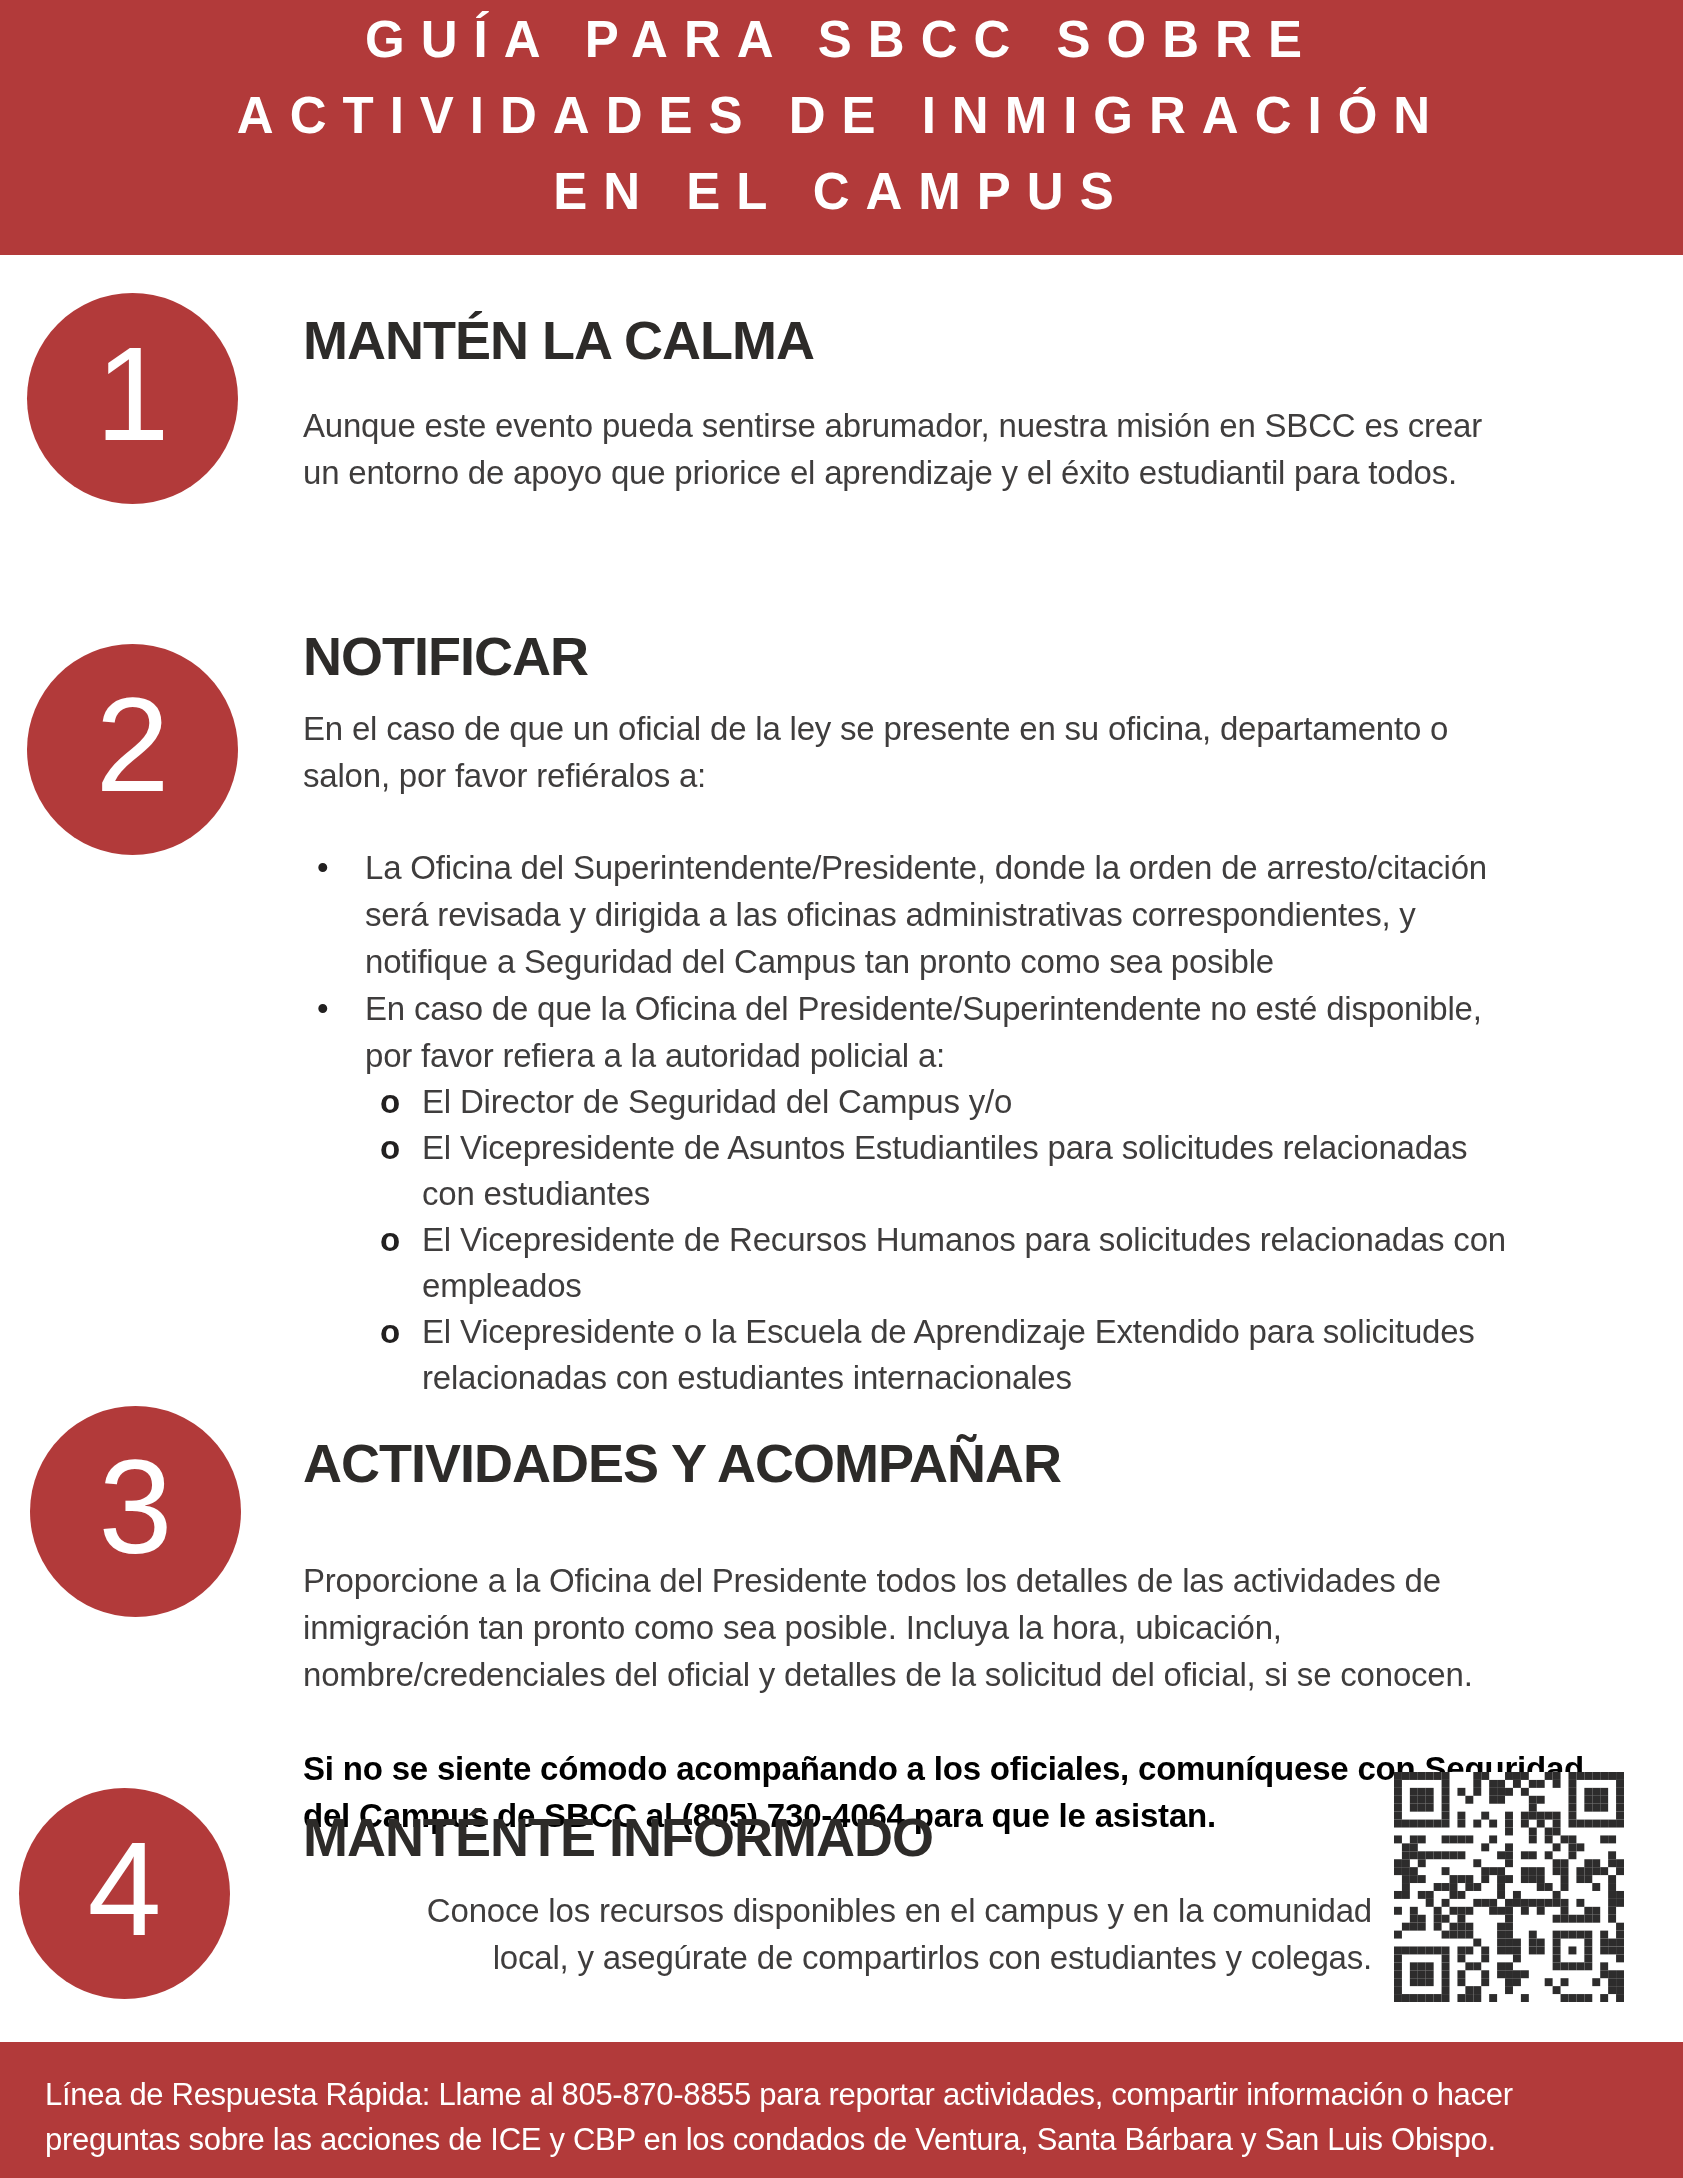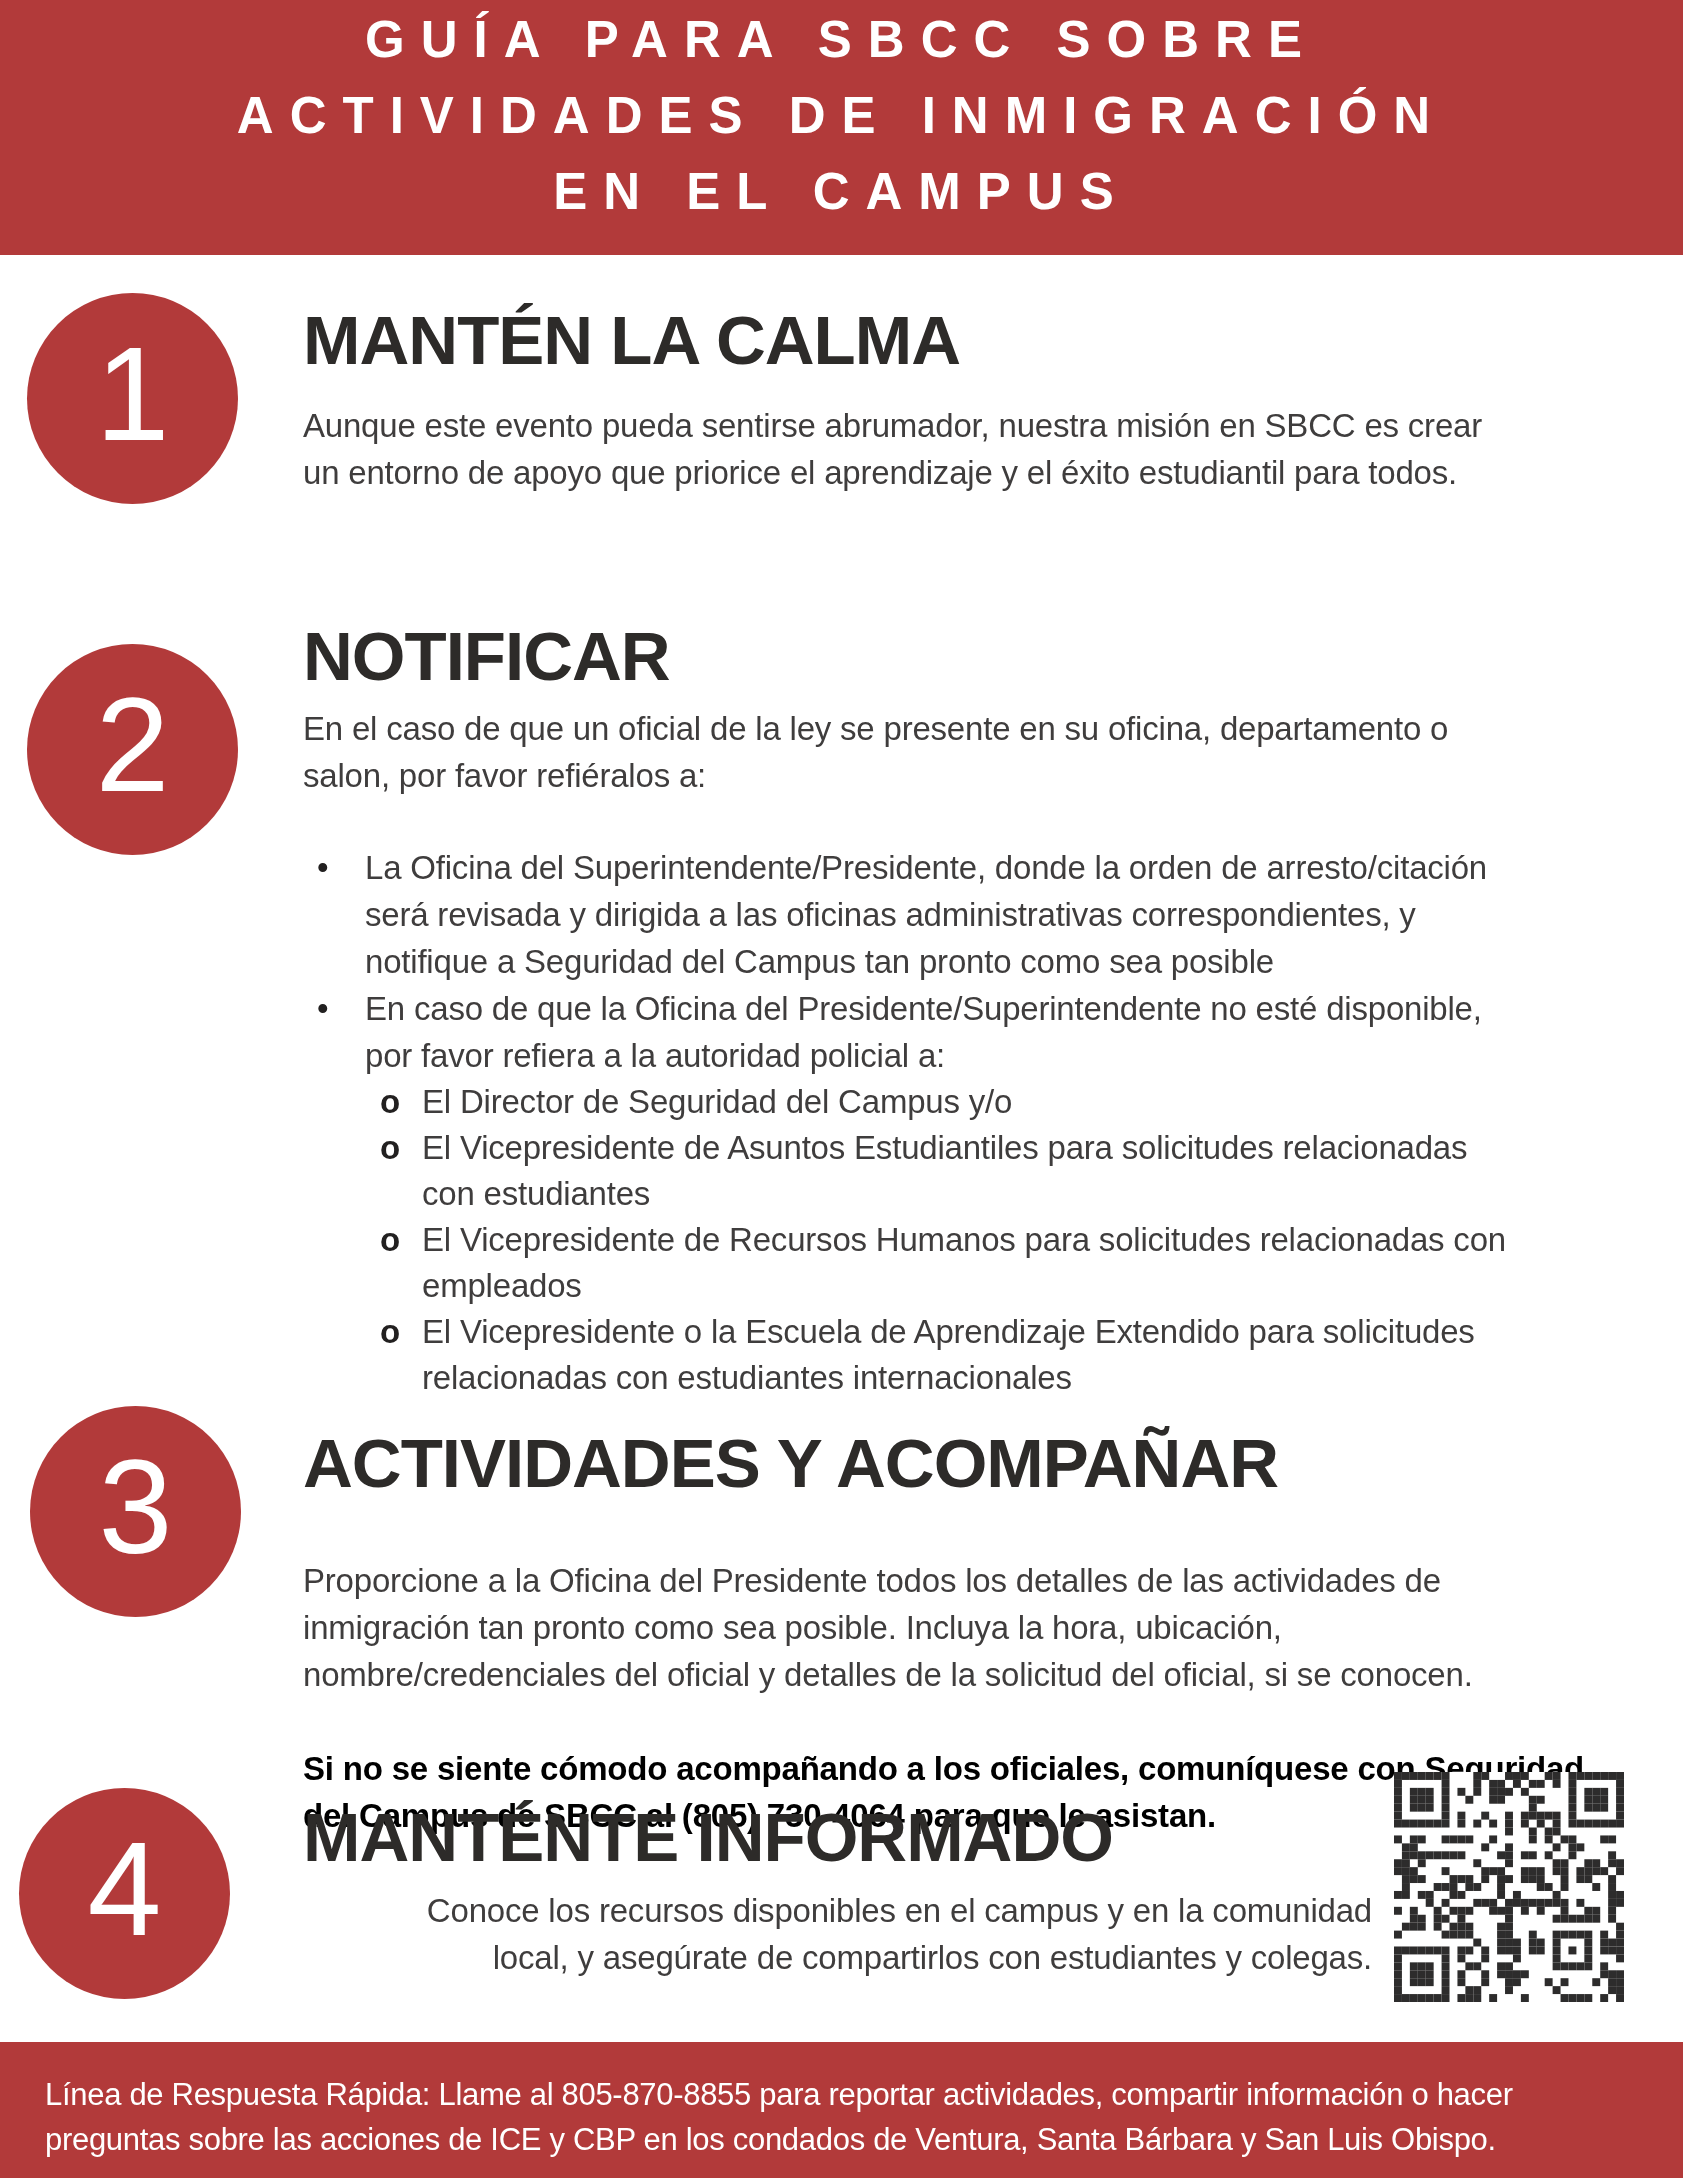--- a/index.html
+++ b/index.html
@@ -40,21 +40,21 @@
     background:var(--accent);
     display:flex;align-items:center;justify-content:center;
   }
   .step-number{
     color:#ffffff;font-size:133px;font-weight:400;line-height:1;
     transform:translateY(-4px);
   }
   
   .step-title{
     position:absolute;left:303px;margin:0;
-    font-size:69px;font-weight:700;letter-spacing:-1px;line-height:75px;
+    font-size:54px;font-weight:700;letter-spacing:-1px;line-height:75px;
     color:var(--ink);white-space:pre;
   }
   
   .body-text{
     position:absolute;left:303px;margin:0;
     font-size:33px;line-height:47px;letter-spacing:-0.2px;
     color:var(--body);
     white-space:pre-line;
   }
   .bold-part{font-weight:700;color:#000000;display:block;white-space:pre-line;}

